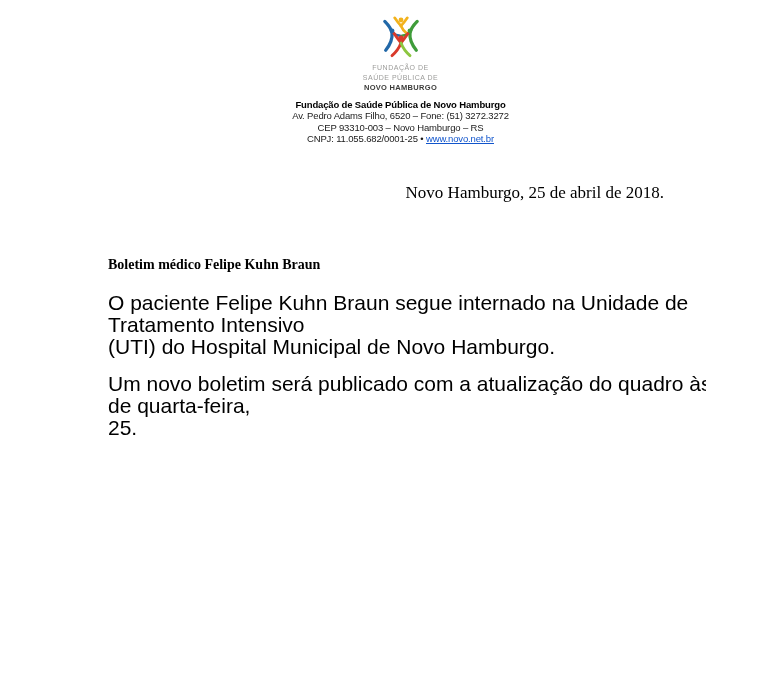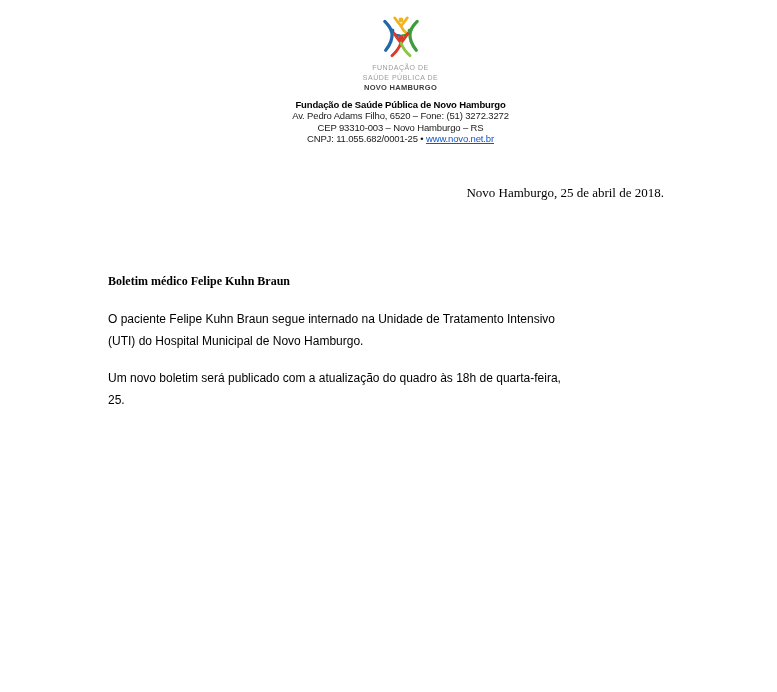--- a/index.html
+++ b/index.html
@@ -64,43 +64,43 @@
     color: #1155cc;
     text-decoration: underline;
     cursor: pointer;
   }
   
   .dateline {
     position: absolute;
     top: 182px;
     right: 42px;
     font-family: "Liberation Serif", serif;
-    font-size: 13px;
+    font-size: 17px;
     line-height: 22px;
     color: #000000;
     text-align: right;
   }
   
   .letter-body {
     position: absolute;
     top: 254px;
     left: 108px;
     width: 660px;
   }
   .letter-title {
     font-family: "Liberation Serif", serif;
-    font-size: 12px;
+    font-size: 14px;
     font-weight: bold;
     line-height: 22px;
-    margin: 16px 0 16px 0;
+    margin: 0 0 16px 0;
     color: #000000;
   }
   .letter-body p {
     font-family: "Liberation Sans", sans-serif;
-    font-size: 12px;
+    font-size: 21px;
     line-height: 22px;
     margin: 0 0 15px 0;
     white-space: pre-line;
     color: #000000;
   }
 </style>
 </head>
 <body>
 
 <div class="page">

